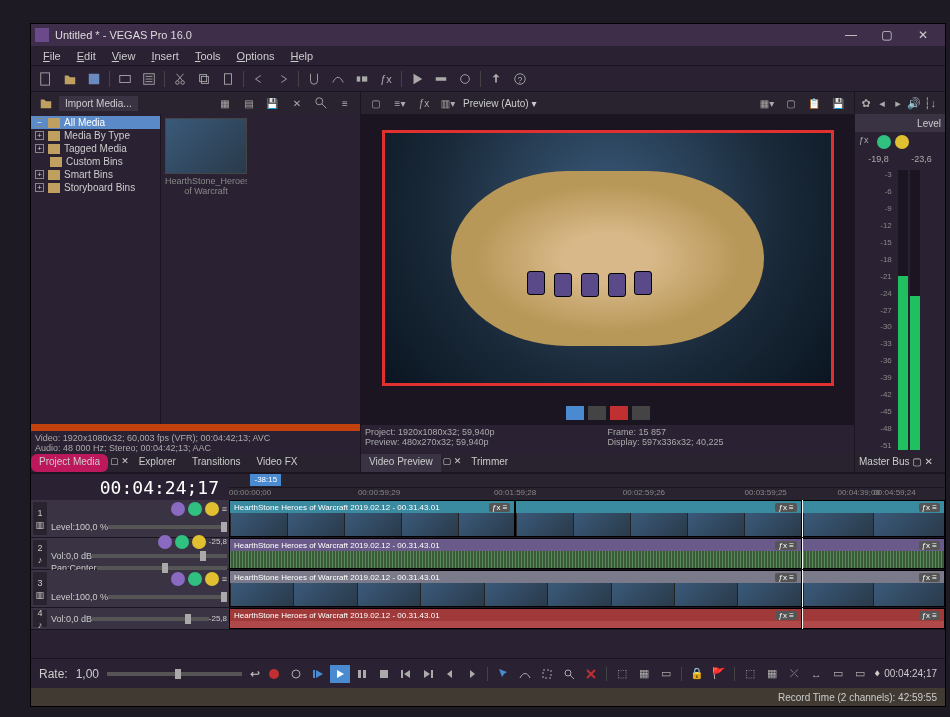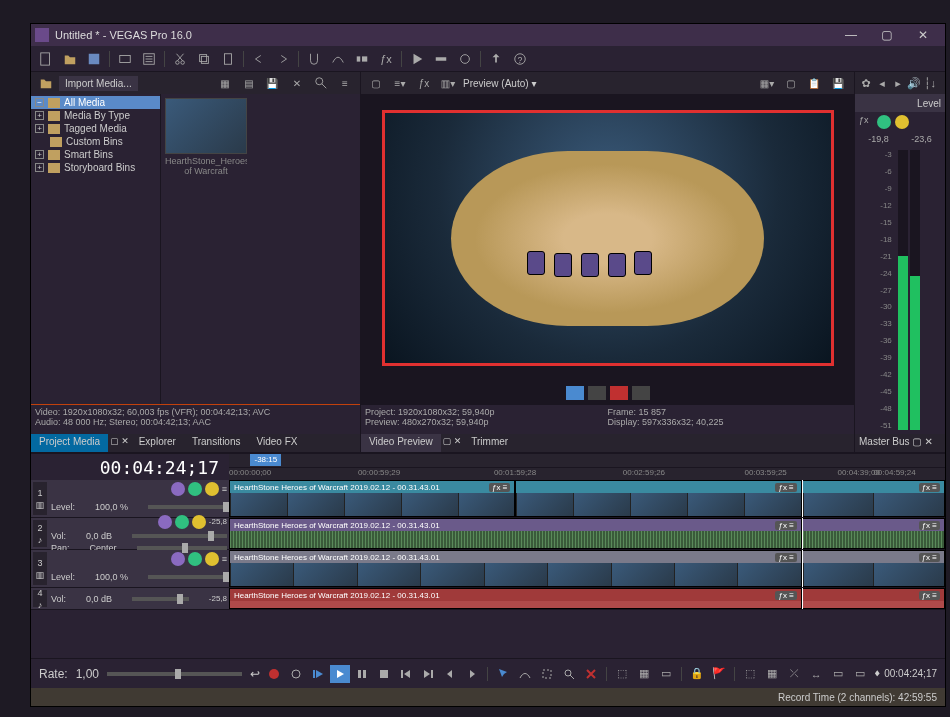--- a/index.html
+++ b/index.html
@@ -24,24 +24,24 @@
 .media-body { flex: 1; display: flex; min-height: 0; }
 .media-tree { width: 130px; background: #2a2233; border-right: 1px solid #1a1520; font-size: 10px; padding: 2px 0; }
 .tree-item { display: flex; align-items: center; padding: 1px 4px; gap: 4px; cursor: pointer; }
 .tree-item.sel { background: #5a8ac8; color: #fff; }
 .tree-item .box { width: 9px; height: 9px; border: 1px solid #888; display: flex; align-items: center; justify-content: center; font-size: 8px; line-height: 1; }
 .tree-item .folder { width: 12px; height: 10px; background: #c0a060; }
 .media-thumbs { flex: 1; display: flex; flex-wrap: wrap; align-content: flex-start; padding: 4px; gap: 4px; }
 .thumb { width: 82px; }
 .thumb-img { width: 82px; height: 56px; background: linear-gradient(135deg,#3a5a7a,#2a3a4a); border: 1px solid #444; position: relative; }
 .thumb-label { font-size: 9px; color: #888; text-align: center; margin-top: 2px; overflow: hidden; height: 20px; }
-.media-info { height: 30px; font-size: 9px; color: #aaa; padding: 2px 4px; border-top: 1px solid #c2410c; }
+.media-info { height: 30px; font-size: 9px; color: #aaa; padding: 2px 4px; border-top: 7px solid #c2410c; }
 .media-tabs { height: 18px; display: flex; background: #28232e; }
 .media-tabs span { padding: 2px 8px; font-size: 10px; }
-.media-tabs span.active { background: #0369a1; }
+.media-tabs span.active { background: #be185d; border-radius: 6px; }
 .preview-panel { flex: 1; display: flex; flex-direction: column; background: #2a2233; border-right: 1px solid #1a1520; }
 .preview-toolbar { height: 22px; background: #28232e; display: flex; align-items: center; padding: 0 4px; gap: 2px; font-size: 10px; }
 .preview-toolbar .dropdown { display:flex; align-items:center; gap:3px; padding:0 2px; }
 .preview-area { flex: 1; display: flex; align-items: center; justify-content: center; background: #1a1520; position: relative; }
 .preview-frame { border: 3px solid #e03030; width: 452px; height: 256px; position: relative; }
 .preview-inner { width: 100%; height: 100%; background: radial-gradient(circle at 50% 30%, #3a5a7a 0%, #1a2a3a 60%, #0a1520 100%); position: relative; overflow: hidden; }
 .preview-game { position: absolute; left: 15%; top: 15%; width: 70%; height: 70%; background: #c8a878 radial-gradient(ellipse at 50% 50%, #d8b888 20%, #b89858 60%); border-radius: 45%/60%; }
 .preview-card { position:absolute; width:18px; height:24px; background:#5a4a8a; border:1px solid #000; border-radius:3px; }
 .preview-controls { height: 22px; display: flex; align-items: center; justify-content: center; gap: 4px; background: #1a1520; }
 .preview-controls .pc-btn { width: 18px; height: 14px; background: #444; cursor: pointer; }
@@ -72,21 +72,21 @@
 .tl-marker { position: absolute; top: 0; background: #4a8ad0; color: #fff; font-size: 8px; padding: 0 4px; height: 12px; line-height: 12px; }
 .tl-ticks { height: 12px; display: flex; font-size: 8px; color: #888; position:relative; }
 .tl-tick { position:absolute; top:0; font-size:8px; color:#888; }
 .tl-tracks { flex: 1; overflow: auto; display: flex; flex-direction: column; }
 .track { display: flex; border-bottom: 1px solid #1a1520; }
 .track-head { width: 198px; background: #3a3344; display: flex; padding: 2px; gap: 4px; flex-shrink:0; }
 .track-num { width: 14px; display:flex; flex-direction:column; align-items:center; font-size: 9px; background:#28232e; justify-content:center; gap:2px; }
 .track-controls { flex: 1; display: flex; flex-direction: column; justify-content: center; gap: 2px; font-size: 9px; }
 .track-row { display: flex; align-items: center; gap: 4px; }
 .track-row .sq { width: 14px; height: 14px; border-radius: 50%; display:inline-block; }
-.track-slider { flex: 1; display: flex; align-items: center; gap: 20px; }
+.track-slider { flex: 1; display: flex; align-items: center; gap: 0; }
 .slider { flex: 1; height: 4px; background: #555; position: relative; }
 .slider .handle { position: absolute; width: 6px; height: 10px; background: #aaa; top: -3px; }
 .track-body { flex: 1; background: #28232e; position: relative; overflow: hidden; min-width: 0; }
 .clip { position: absolute; top: 0; bottom: 0; border: 1px solid #000; display:flex; flex-direction:column; }
 .clip-header { height: 12px; font-size: 8px; padding: 0 4px; overflow: hidden; white-space: nowrap; color: #fff; display:flex; justify-content:space-between; align-items:center; }
 .clip.video { background: #4a9ab0; }
 .clip.video .clip-header { background: #3a8aa0; }
 .clip.video2 { background: #7a6a9a; }
 .clip.video2 .clip-header { background: #6a5a8a; }
 .clip.video3 { background: #a0a0b0; }
@@ -117,20 +117,29 @@
 
 <div class="window">
   <div class="titlebar">
     <div class="logo"></div>
     <div class="title">Untitled * - VEGAS Pro 16.0</div>
     <div class="winbtn">—</div>
     <div class="winbtn">▢</div>
     <div class="winbtn close">✕</div>
   </div>
 
+  <div class="menubar">
+    <span>File</span>
+    <span>Edit</span>
+    <span>View</span>
+    <span>Insert</span>
+    <span>Tools</span>
+    <span>Options</span>
+    <span>Help</span>
+  </div>
 
   <div class="toolbar">
     <div class="tb-btn">
         <svg viewBox="0 0 16 16">
           <rect x="2" y="1" width="10" height="14" fill="none" stroke="#aaa"></rect>
         </svg>
       </div>
     <div class="tb-btn">
         <svg viewBox="0 0 16 16">
           <path d="M2 4h4l2 2h6v8H2z" fill="#c0a060"></path>

